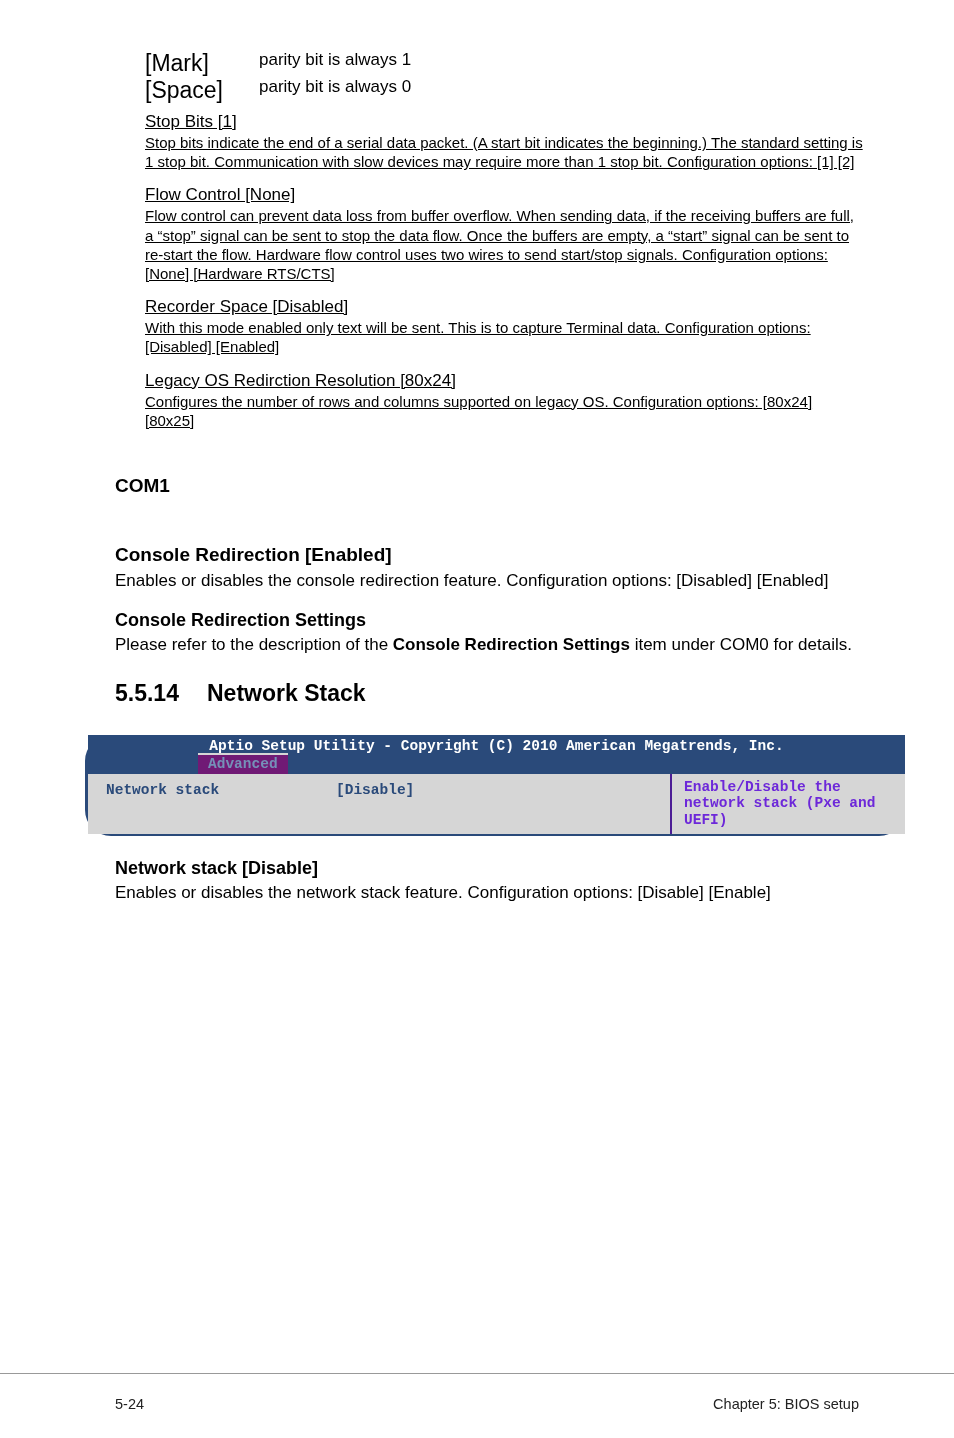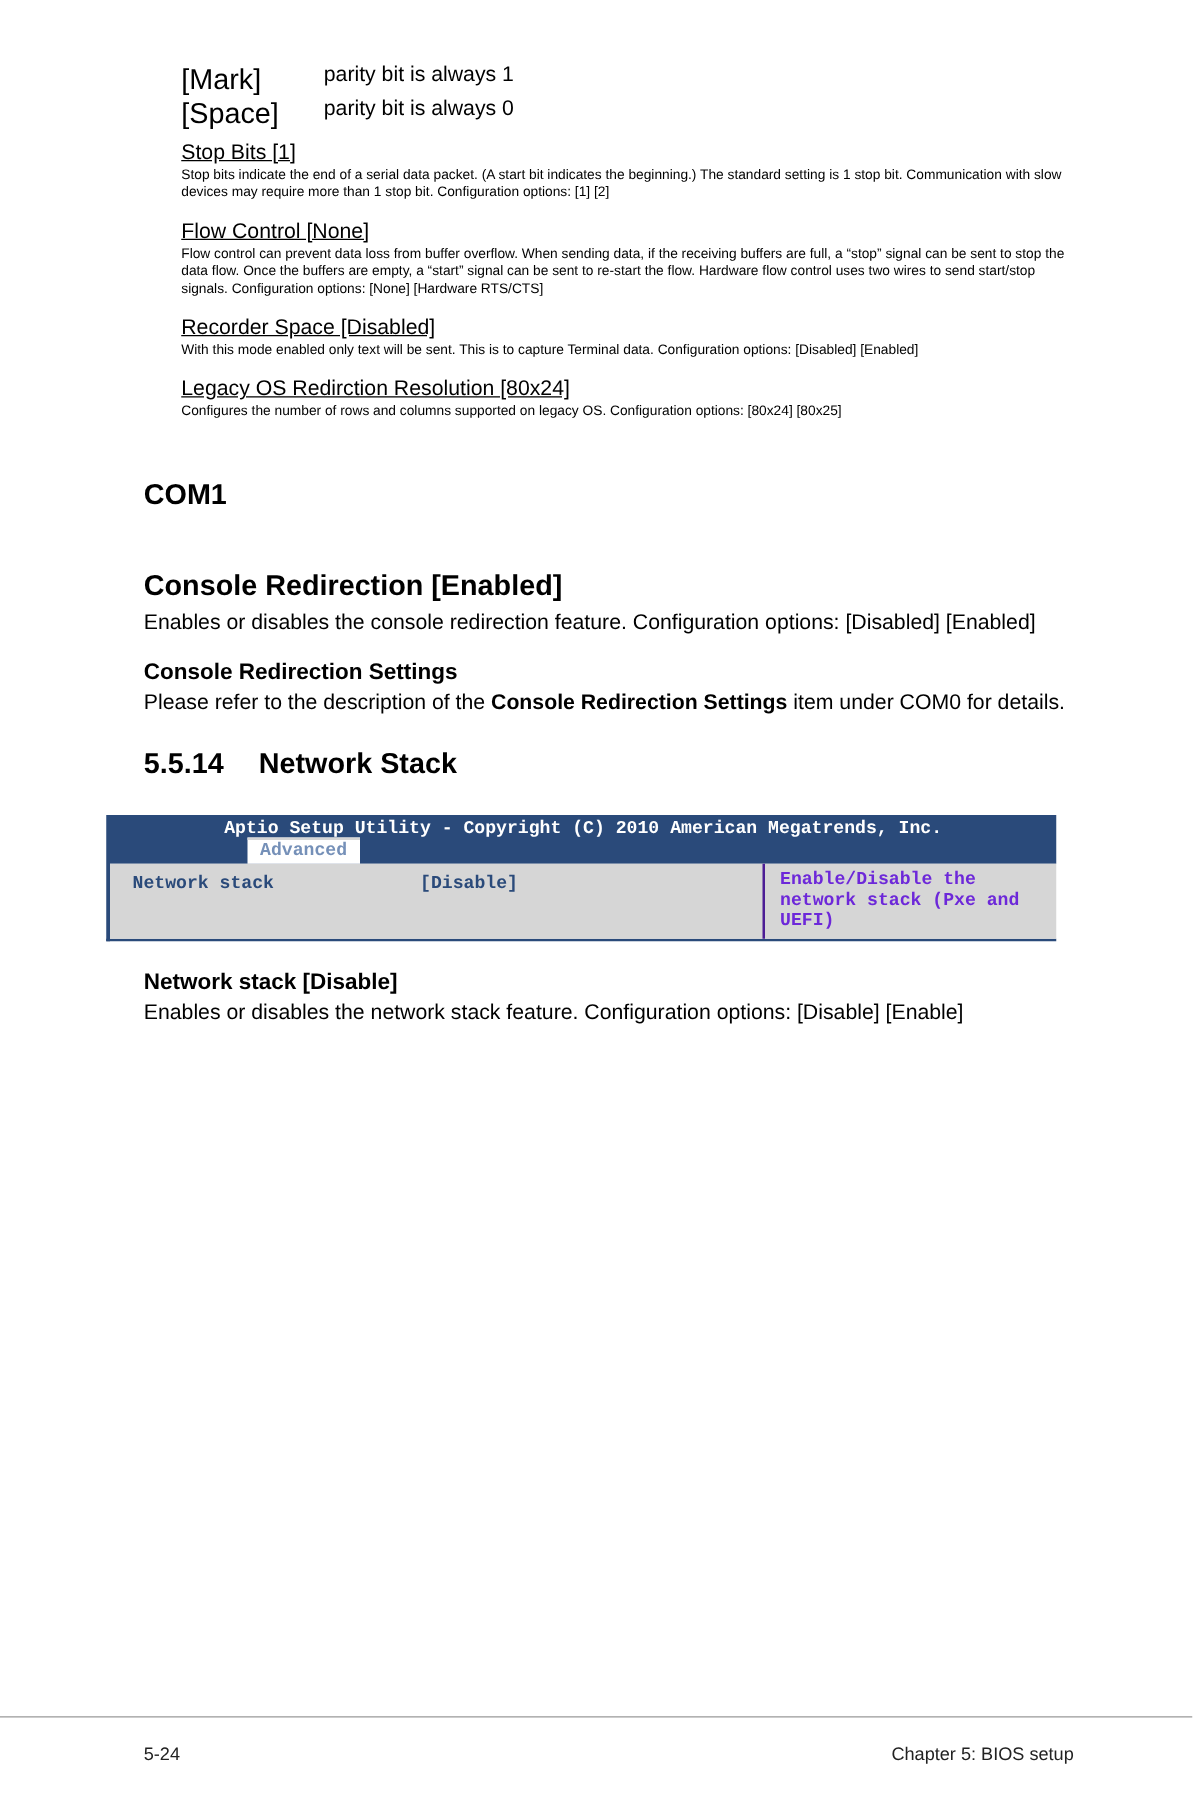--- a/index.html
+++ b/index.html
@@ -15,34 +15,35 @@
     .def-list { margin-bottom: 8px; }
     .def-row { display: flex; }
     .def-term { width: 90px; flex-shrink: 0; font-size: 23px; }
     .def-desc { font-size: 17px; margin-left: 24px; }
     .sub-item { margin-bottom: 14px; }
     .sub-title {
       text-decoration: underline;
       font-size: 17px;
       margin-bottom: 1px;
     }
-    .sub-body { font-size: 11px; line-height: 1.28; }
+    .sub-body { font-size: 15px; line-height: 1.28; text-decoration: underline; }
     .indented { margin-left: 30px; }
     .h3-block { margin-top: 16px; }
-    .h3 { font-weight: bold; font-size: 23px; line-height: 1.3; margin-top: 44px; }
+    .h3 { font-weight: bold; font-size: 19px; line-height: 1.3; margin-top: 44px; }
     .body-text { font-size: 17px; line-height: 1.28; margin-top: 3px; }
     .h4 { font-weight: bold; font-size: 18px; margin-top: 18px; }
     .section-num-row { display: flex; align-items: baseline; margin-top: 24px; margin-bottom: 28px; }
     .section-num { font-weight: bold; font-size: 23px; width: 92px; }
     .section-title { font-weight: bold; font-size: 23px; }
     .bios-box {
       border-left: 3px solid #2a4a7a;
       border-bottom: 2px solid #2a4a7a;
       margin-left: -30px;
-      width: 760px;
+      width: 820px;
+      border-radius: 26px;
     }
     .bios-header {
       background: #2a4a7a;
       display: flex;
       align-items: center;
       flex-direction: column;
     }
     .bios-header-top {
       font-family: "Courier New", monospace;
       font-weight: bold;
@@ -57,21 +58,21 @@
       padding-left: 110px;
     }
     .bios-tab {
       font-family: "Courier New", monospace;
       font-weight: bold;
       color: #7590b8;
       font-size: 14.5px;
       padding: 1px 10px 2px 10px;
     }
     .bios-tab.active {
-      background: #ffffff;
+      background: #701a75;
       border-top: 2px solid #d6d6d6;
       margin-top: -1px;
       text-align: right;
     }
     .bios-body {
       background: #d6d6d6;
       display: flex;
       min-height: 40px;
     }
     .bios-left {

